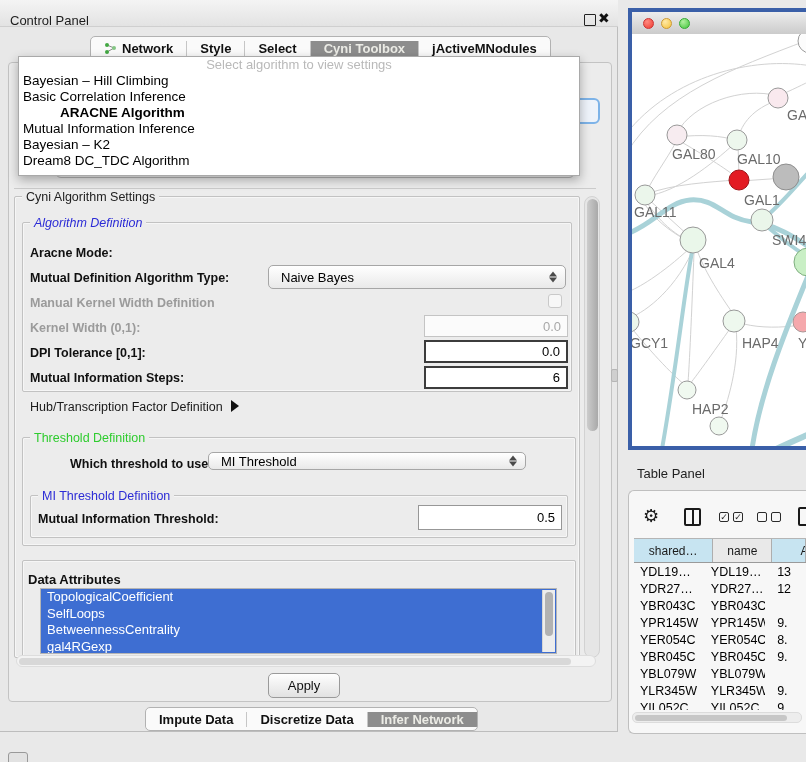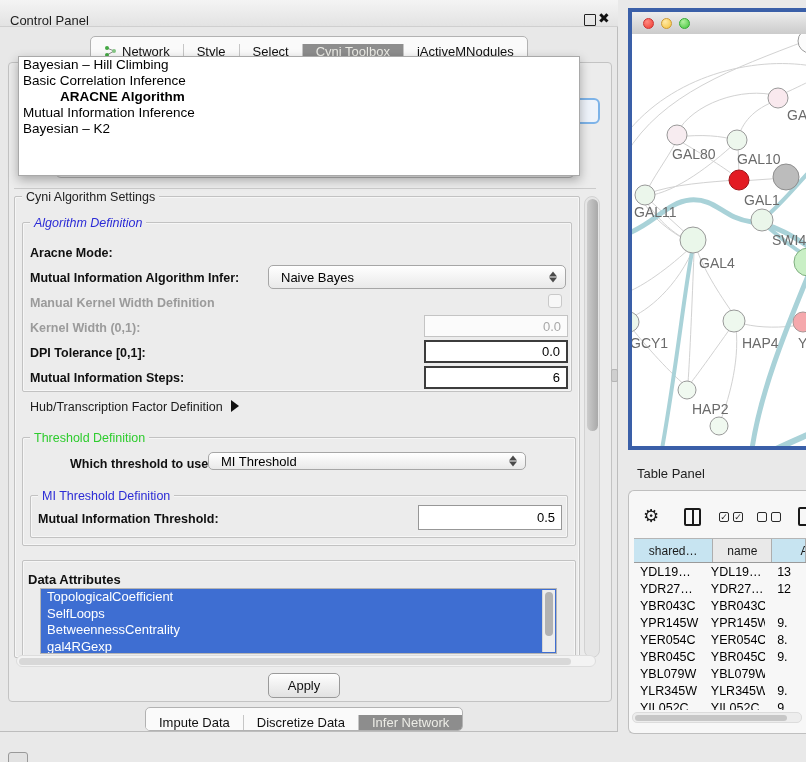--- a/index.html
+++ b/index.html
@@ -11,21 +11,21 @@
   .cp-window{left:0;top:8;width:618px;height:732px;background:#e8e8e8;
              border:1px solid #bdbdbd;border-left:none;box-sizing:border-box;}
   .cp-titlebar{left:0;top:8;width:618px;height:26px;background:linear-gradient(#f4f4f4,#e3e3e3);
                border-bottom:1px solid #cfcfcf;}
   .cp-title{left:10px;top:13px;font-size:13px;color:#1d1d1d;}
   .float-btn{left:584px;top:14px;width:10px;height:10px;border:1.6px solid #222;border-radius:1px;}
   .close-btn{left:598px;top:10px;font-size:14px;font-weight:bold;color:#111;}
 
   
   .tabgroup{display:flex;border:1px solid #b2b2b2;border-radius:5px;overflow:hidden;
-            background:#fafafa;height:22px;align-items:flex-end;}
+            background:#fafafa;height:22px;align-items:center;font-weight:bold;}
   .tabgroup .seg{display:flex;align-items:center;padding:0 13px;font-size:13px;color:#111;
                  border-right:1px solid #c6c6c6;background:#fafafa;white-space:nowrap;}
   .tabgroup .seg:last-child{border-right:none;}
   .tabgroup .seg.sel{background:#8d8d8d;color:#ecece6;}
   #top-tabs{left:90px;top:36px;}
   #bottom-tabs{left:145px;top:707px;}
   .net-icon{width:13px;height:13px;margin-right:5px;}
 
   
   .cp-content{left:8px;top:62px;width:604px;height:640px;background:#ececec;
@@ -168,36 +168,38 @@
       </div>
     </div>
 
   <div class="abs cp-content"></div>
 
   <div class="abs combo-blue"></div>
   <div class="abs combo-ghost"></div>
   <div class="abs etch-line"></div>
 
   <div class="abs popup" id="algo-popup">
+    <span class="ph">Select algorithm to view settings</span>
   <span class="item">Bayesian – Hill Climbing</span>
       <span class="item">Basic Correlation Inference</span>
       <span class="item bold">ARACNE Algorithm</span>
       <span class="item">Mutual Information Inference</span>
       <span class="item">Bayesian – K2</span>
+      <span class="item">Dream8 DC_TDC Algorithm</span>
     </div>
 
   <div class="abs group" style="left:14px;top:196px;width:566px;height:462px;"></div>
   <div class="abs gtitle" style="left:22px;top:190px;color:#222;">Cyni Algorithm Settings</div>
 
   <div class="abs group" style="left:22px;top:222px;width:550px;height:170px;"></div>
   <div class="abs gtitle" style="left:30px;top:216px;color:#2b2bd6;font-style:italic;">Algorithm Definition</div>
 
   <div class="abs lbl" style="left:30px;top:246px;">Aracne Mode:</div>
 
-  <div class="abs lbl" style="left:30px;top:271px;">Mutual Information Algorithm Infer:</div>
+  <div class="abs lbl" style="left:30px;top:271px;">Mutual Definition Algorithm Type:</div>
   <div class="abs combo" style="left:268px;top:265px;width:298px;height:24px;">
     <span>Naive Bayes</span>
     <span class="stepper">
         <i class="up"></i>
         <i class="dn"></i>
       </span>
   </div>
 
   <div class="abs lbl dis" style="left:30px;top:296px;">Manual Kernel Width Definition</div>
   <div class="abs checkbox" style="left:548px;top:294px;"></div>

